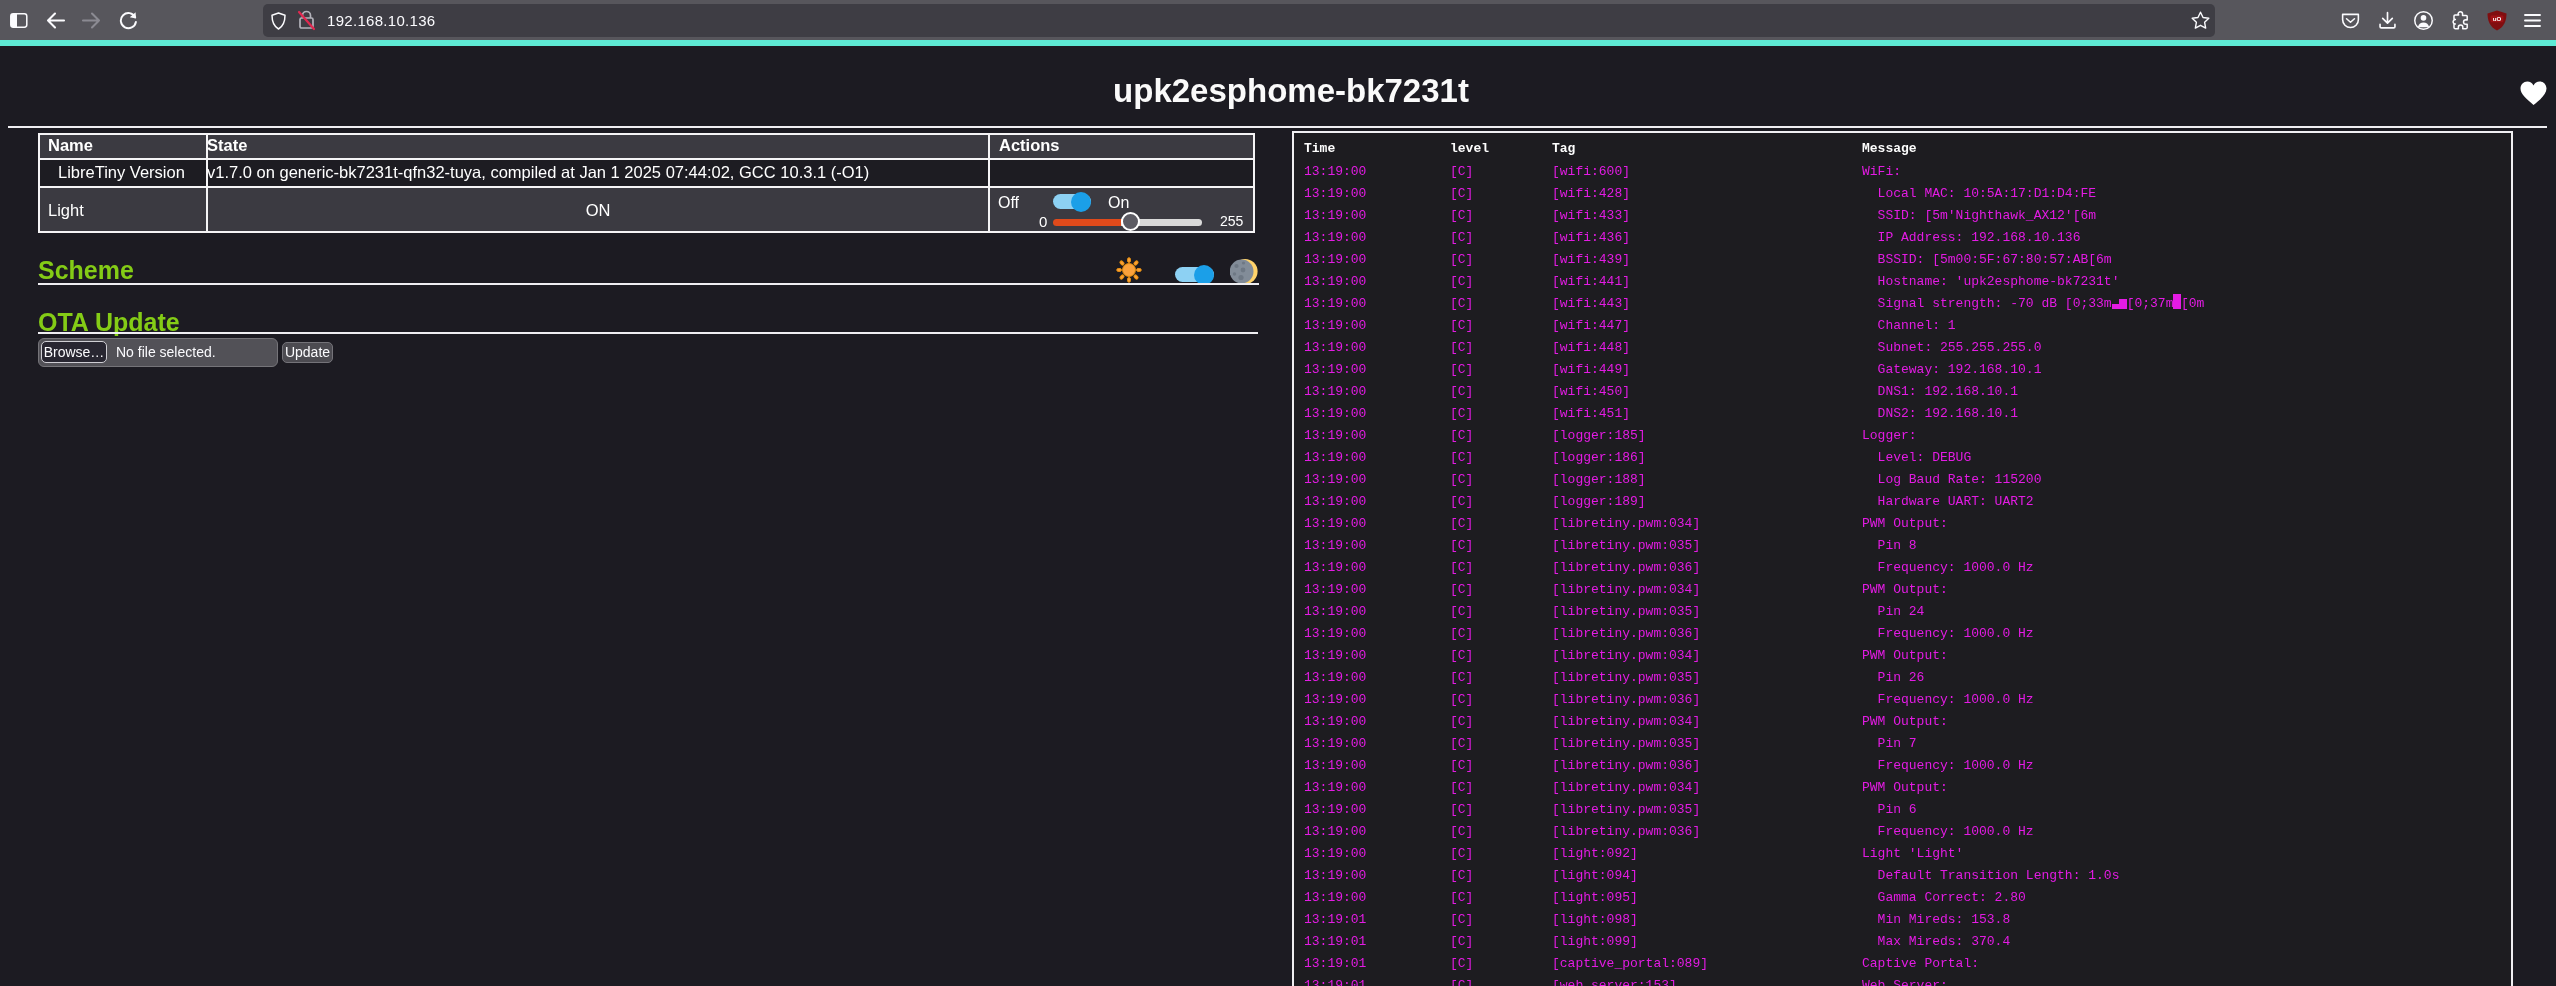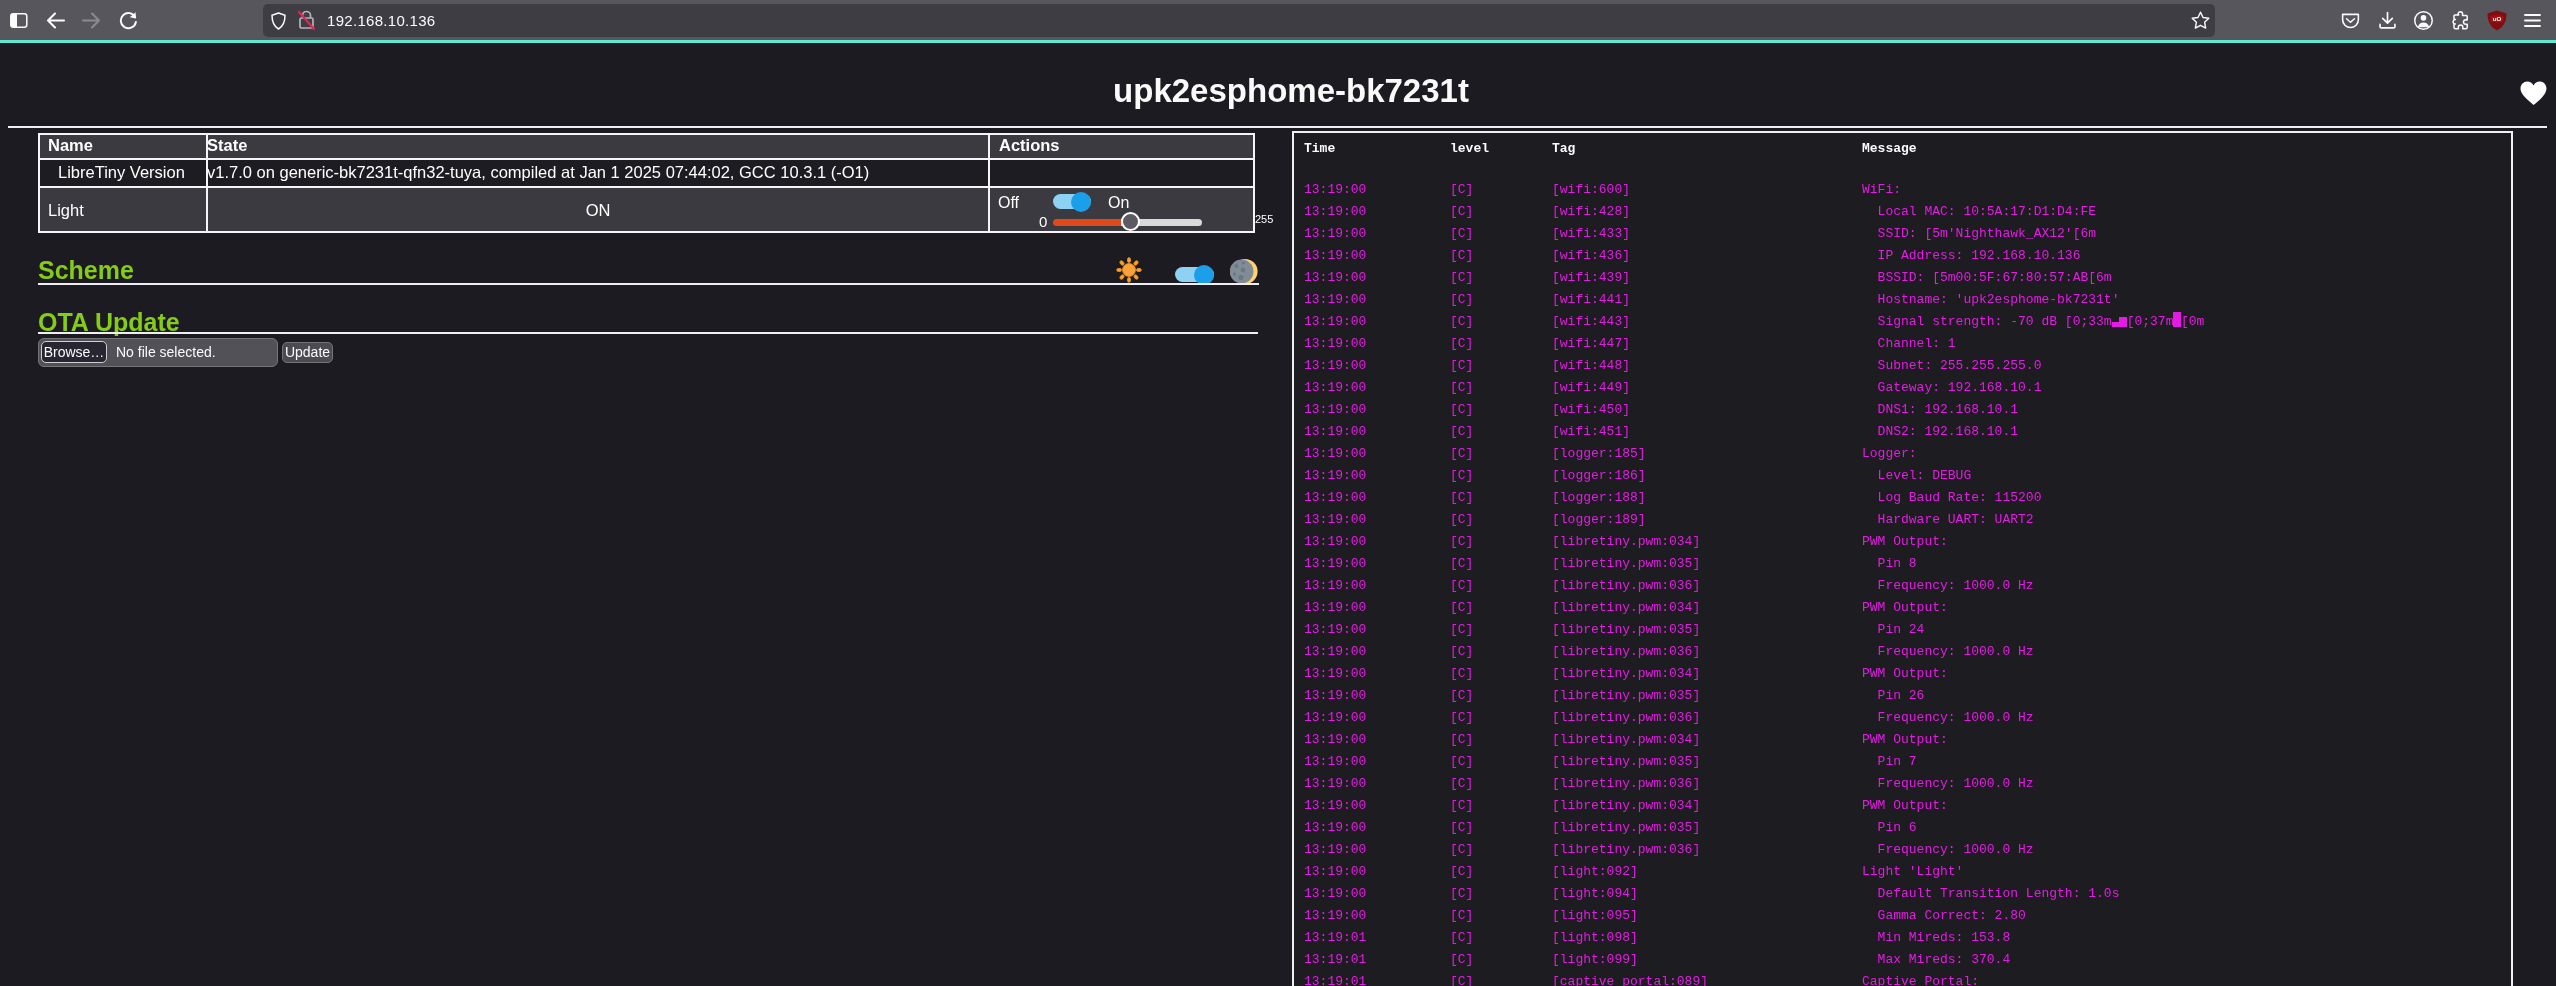--- a/index.html
+++ b/index.html
@@ -1,20 +1,20 @@
 <!DOCTYPE html>
 <html><head>
 <meta charset="utf-8">
 <style>
 html,body{margin:0;padding:0}
 body{width:2556px;height:986px;background:#1c1b22;overflow:hidden;
   font-family:"Liberation Sans",sans-serif;position:relative}
 .abs{position:absolute}
 
-#tb{position:absolute;left:0;top:0;width:2556px;height:40px;background:#57565c;border-bottom:3px solid #5eead4}
+#tb{position:absolute;left:0;top:0;width:2556px;height:40px;background:#57565c;border-bottom:6px solid #5eead4}
 #urlbar{position:absolute;left:263px;top:4px;width:1952px;height:33px;background:#3e3d44;border-radius:5px}
 #urltxt{position:absolute;left:327px;top:12px;font-size:15px;color:#fbfbfe;letter-spacing:.3px}
 .ticon{position:absolute;top:0}
 
 #h1t{position:absolute;left:0;top:72px;width:2582px;text-align:center;
   font-weight:bold;font-size:33px;color:#fafafa}
 .hr{position:absolute;background:#efeef2;height:2px}
 .tb-line{position:absolute;background:#f5f4f6}
 .tcell{position:absolute;color:#fff;font-size:16.5px;white-space:nowrap}
 
@@ -33,21 +33,21 @@
 
 #log{position:absolute;left:1292px;top:131px;width:1217px;height:1000px;
   background:#1d1c20;border:2px solid #f0eff2;overflow:hidden}
 #log .in{position:absolute;left:10px;top:5px;font-family:"Liberation Mono",monospace;
   font-size:13px;line-height:22px;white-space:pre}
 #log .hd span{color:#fdfdfd;font-weight:bold}
 .ll span{color:#e41be4}
 .c1{display:inline-block;width:146px}
 .c2{display:inline-block;width:102px}
 .c3{display:inline-block;width:310px}
-.hd{margin-bottom:19px}
+.hd{margin-bottom:1px}
 .bk{display:inline-block;width:7.5px;background:#e41be4;vertical-align:baseline;margin-bottom:-2px}
 </style>
 </head>
 <body>
 
 <div id="tb">
  <svg class="ticon" style="left:10px;top:13px" width="18" height="15" viewBox="0 0 18 15">
    <rect x="0.8" y="0.8" width="16" height="13.4" rx="2.4" fill="none" stroke="#fbfbfe" stroke-width="1.5"></rect>
    <path d="M0.8 3.2 a2.4 2.4 0 0 1 2.4-2.4 H7 V14.2 H3.2 A2.4 2.4 0 0 1 0.8 11.8 Z" fill="#fbfbfe"></path>
  </svg>
@@ -129,21 +129,21 @@
   <div class="tcell" style="left:169px;top:68px;width:782px;text-align:center">ON</div>
 
   <div class="tcell" style="left:960px;top:61px;font-size:16px">Off</div>
   <div class="sw-track" style="left:1015px;top:61px;width:38px;height:15px"></div>
   <div class="sw-knob" style="left:1033px;top:58.5px;width:20px;height:20px"></div>
   <div class="tcell" style="left:1070px;top:61px;font-size:16px">On</div>
   <div class="tcell" style="left:1001px;top:80px;font-size:15px">0</div>
   <div class="abs" style="left:1015px;top:85.5px;width:68px;height:7px;background:#e04a1b;border-radius:4px 0 0 4px"></div>
   <div class="abs" style="left:1083px;top:85.5px;width:81px;height:7px;background:#d9d9d9;border-radius:0 4px 4px 0"></div>
   <div class="abs" style="left:1082.5px;top:79px;width:19px;height:19px;border-radius:50%;background:#5c5b63;border:2.5px solid #fff;box-sizing:border-box"></div>
-  <div class="tcell" style="left:1217px;top:80px;font-size:11px">255</div>
+  <div class="tcell" style="left:1182px;top:80px;font-size:14px">255</div>
 </div>
 
 <div class="h2" style="top:256px">Scheme</div>
 <svg class="abs" style="left:1116px;top:257px" width="26" height="26" viewBox="0 0 26 26">
   <g fill="#fba23c" stroke="#ec920e" stroke-width="1">
     <circle cx="13" cy="13" r="6.4"></circle>
     <rect x="11.6" y="0.8" width="2.8" height="4.6" rx="1.4"></rect>
     <rect x="11.6" y="20.6" width="2.8" height="4.6" rx="1.4"></rect>
     <rect x="0.8" y="11.6" width="4.6" height="2.8" rx="1.4"></rect>
     <rect x="20.6" y="11.6" width="4.6" height="2.8" rx="1.4"></rect>

